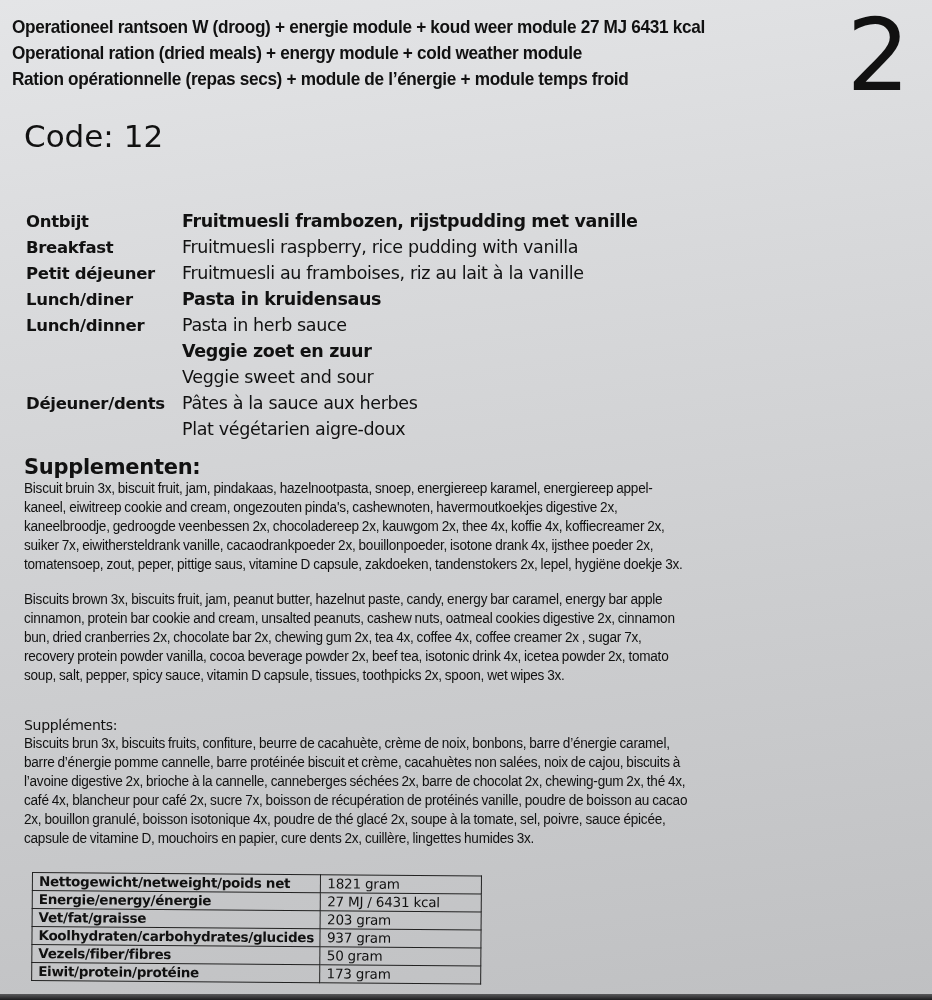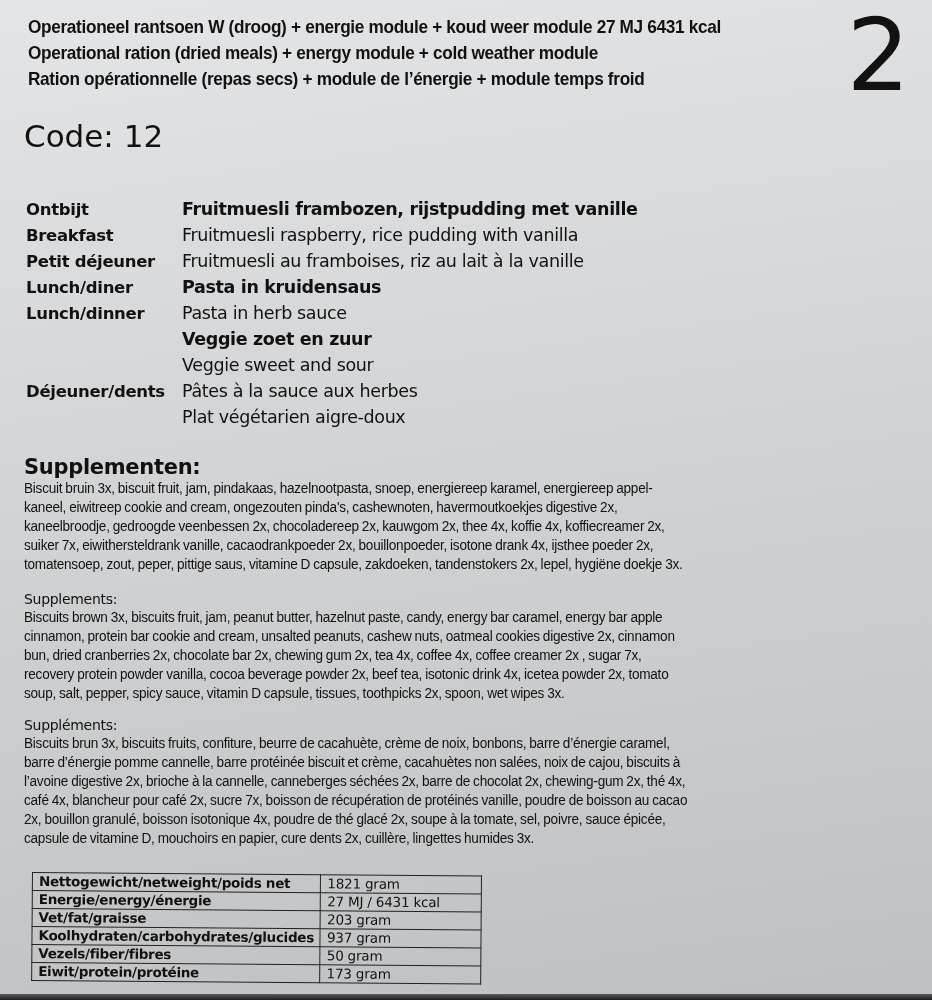--- a/index.html
+++ b/index.html
@@ -14,21 +14,21 @@
       background: linear-gradient(172deg, #e4e5e7 0%, #d8d9db 30%, #cdced0 60%, #bfc0c2 100%);
       color: #111;
       font-family: "Liberation Sans", sans-serif;
     }
     .page {
       position: absolute;
       inset: 0;
     }
     .header-lines {
       position: absolute;
-      left: 28px;
+      left: 12px;
       top: 14px;
       width: 820px;
     }
     .header-line {
       font-family: "Liberation Sans", sans-serif;
       font-weight: 700;
       font-size: 18.5px;
       line-height: 26px;
       letter-spacing: -0.35px;
       white-space: nowrap;
@@ -48,21 +48,21 @@
       position: absolute;
       left: 24px;
       top: 116px;
       font-size: 31px;
       line-height: 40px;
       font-family: "DejaVu Sans", sans-serif;
     }
     .menu {
       position: absolute;
       left: 26px;
-      top: 196px;
+      top: 208px;
       width: 620px;
     }
     .menu-row {
       display: flex;
       height: 26px;
       align-items: center;
       font-size: 17.5px;
       font-family: "DejaVu Sans", sans-serif;
       white-space: nowrap;
     }
@@ -200,21 +200,20 @@
     <div class="supp-text">
       <div>Biscuit bruin 3x, biscuit fruit, jam, pindakaas, hazelnootpasta, snoep, energiereep karamel, energiereep appel-</div>
       <div>kaneel, eiwitreep cookie and cream, ongezouten pinda's, cashewnoten, havermoutkoekjes digestive 2x,</div>
       <div>kaneelbroodje, gedroogde veenbessen 2x, chocoladereep 2x, kauwgom 2x, thee 4x, koffie 4x, koffiecreamer 2x,</div>
       <div>suiker 7x, eiwithersteldrank vanille, cacaodrankpoeder 2x, bouillonpoeder, isotone drank 4x, ijsthee poeder 2x,</div>
       <div>tomatensoep, zout, peper, pittige saus, vitamine D capsule, zakdoeken, tandenstokers 2x, lepel, hygiëne doekje 3x.</div>
     </div>
   </div>
 
   <div class="supp" style="top:590px;">
-    <div class="supp-title light">Supplements:</div>
     <div class="supp-text">
       <div>Biscuits brown 3x, biscuits fruit, jam, peanut butter, hazelnut paste, candy, energy bar caramel, energy bar apple</div>
       <div>cinnamon, protein bar cookie and cream, unsalted peanuts, cashew nuts, oatmeal cookies digestive 2x, cinnamon</div>
       <div>bun, dried cranberries 2x, chocolate bar 2x, chewing gum 2x, tea 4x, coffee 4x, coffee creamer 2x , sugar 7x,</div>
       <div>recovery protein powder vanilla, cocoa beverage powder 2x, beef tea, isotonic drink 4x, icetea powder 2x, tomato</div>
       <div>soup, salt, pepper, spicy sauce, vitamin D capsule, tissues, toothpicks 2x, spoon, wet wipes 3x.</div>
     </div>
   </div>
 
   <div class="supp" style="top:716px;">

